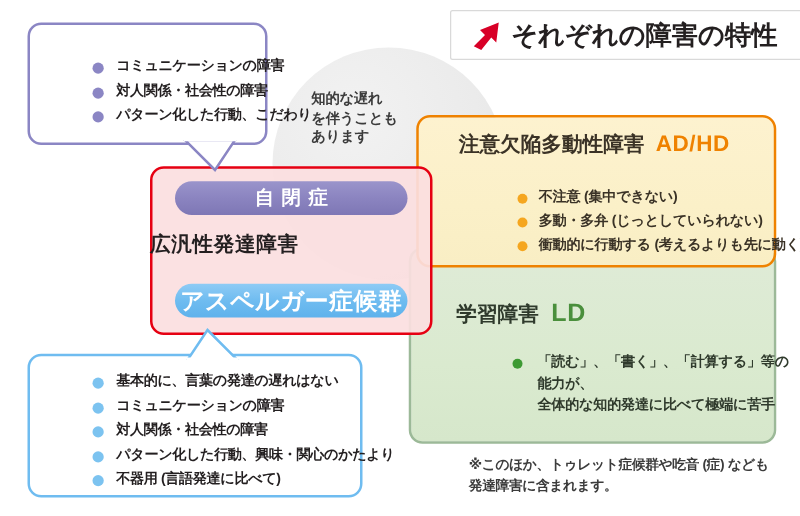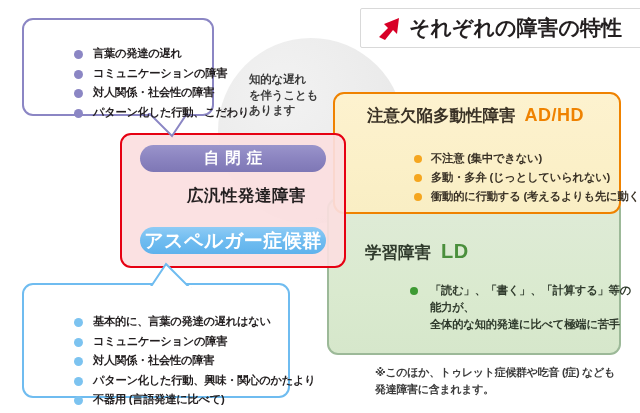--- a/index.html
+++ b/index.html
@@ -217,21 +217,21 @@
     font-size: 15.5px;
     font-weight: bold;
     letter-spacing: 6px;
     padding-left: 6px;
   }
   .pdd-main {
     position: absolute;
     left: 120px;
     top: 185px;
     width: 186px;
-    text-align: right;
+    text-align: left;
     font-size: 16.5px;
     font-weight: bold;
     color: #231f20;
     z-index: 9;
     letter-spacing: 0.5px;
   }
   .pdd-asperger {
     position: absolute;
     left: 140px;
     top: 227px;
@@ -309,21 +309,21 @@
     height: 115px;
     border: 2px solid #6fbcf0;
     border-radius: 11px;
     background: #ffffff;
     box-sizing: border-box;
     z-index: 10;
   }
   .callout-bottom-list {
     position: absolute;
     left: 34px;
-    top: 296px;
+    top: 280px;
     z-index: 12;
   }
   .callout-bottom-list li {
     list-style: none;
     font-size: 11.3px;
     line-height: 19.5px;
     color: #231f20;
     font-weight: bold;
     position: relative;
     padding-left: 19px;
@@ -405,21 +405,20 @@
     <li>「読む」、「書く」、「計算する」等の能力が、
 全体的な知的発達に比べて極端に苦手</li>
   </ul>
 
   <div class="callout-top"></div>
   <svg class="tail-top" viewBox="0 0 44 26">
     <polygon points="2,0 42,0 26,24" fill="#ffffff" stroke="#8b86c4" stroke-width="2"></polygon>
     <rect x="1" y="-4" width="42" height="5" fill="#ffffff"></rect>
   </svg>
   <ul class="callout-top-list">
-    <li>言葉の発達の遅れ</li>
     <li>コミュニケーションの障害</li>
     <li>対人関係・社会性の障害</li>
     <li>パターン化した行動、こだわり</li>
   </ul>
 
   <div class="callout-bottom"></div>
   <svg class="tail-bottom" viewBox="0 0 44 26">
     <polygon points="18,2 42,26 2,26" fill="#ffffff" stroke="#6fbcf0" stroke-width="2"></polygon>
     <rect x="1" y="24" width="42" height="5" fill="#ffffff"></rect>
   </svg>

